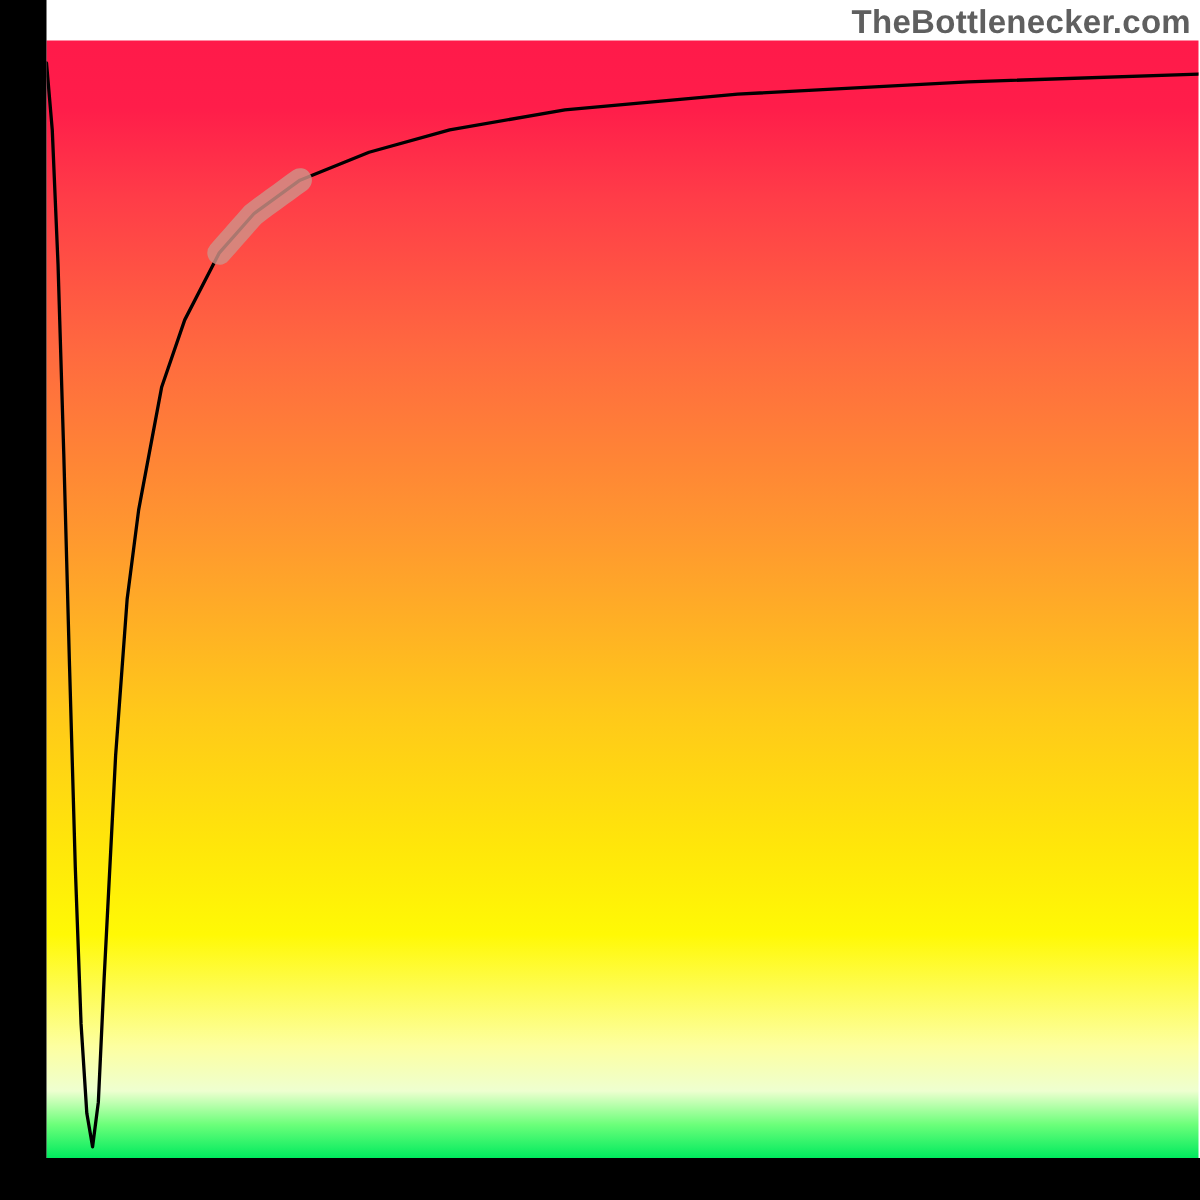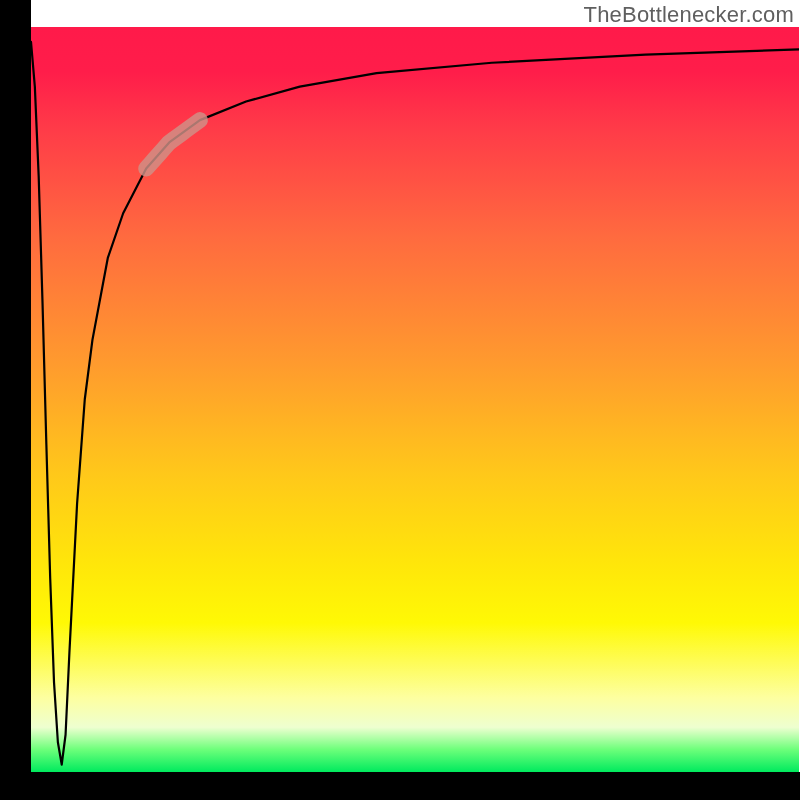--- a/index.html
+++ b/index.html
@@ -10,21 +10,21 @@
     font-family: Arial, Helvetica, sans-serif;
     position: relative;
     overflow: hidden;
   }
   .watermark {
     position: absolute;
     top: 2px;
     right: 6px;
     font-size: 22px;
     color: #5f5f5f;
-    font-weight: 400;
+    font-weight: 700;
     letter-spacing: 0.2px;
     z-index: 10;
   }
   .plot-area {
     position: absolute;
     left: 31px;
     top: 27px;
     width: 768px;
     height: 745px;
     background: linear-gradient(to bottom,

